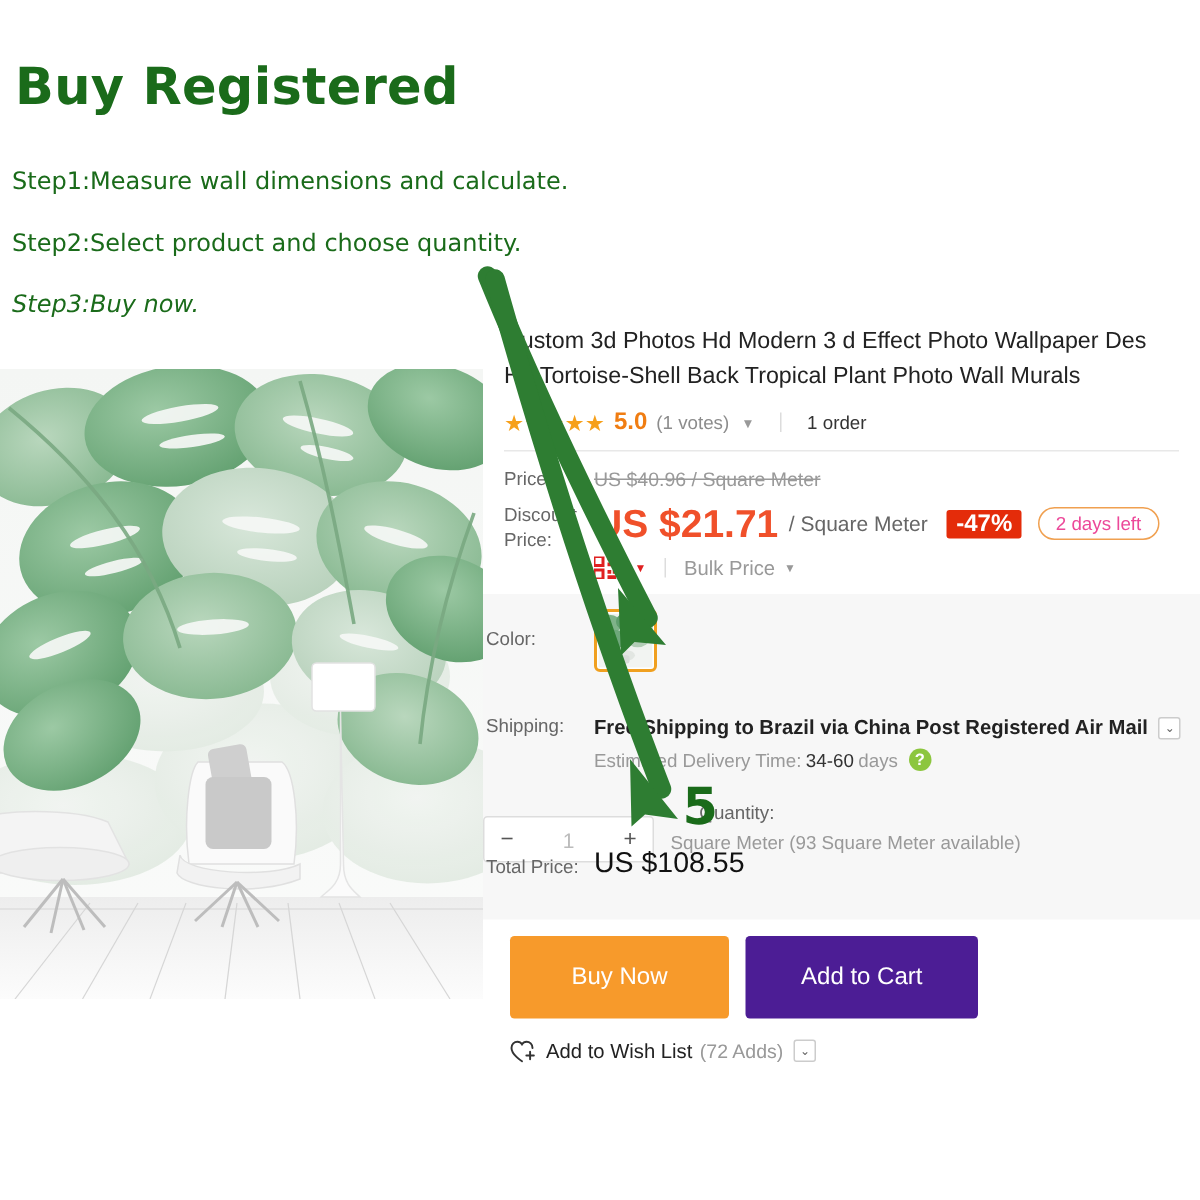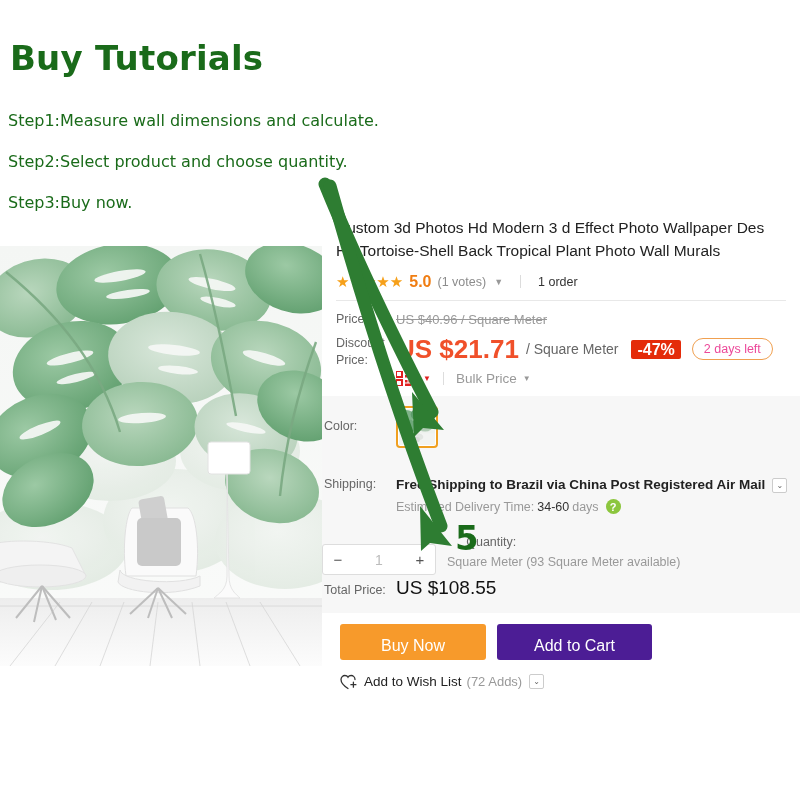--- a/index.html
+++ b/index.html
@@ -20,21 +20,21 @@
     letter-spacing: .2px;
   }
   .tut-step {
     position: absolute; left: 8px;
     font-family: "DejaVu Sans", sans-serif;
     font-size: 16px; font-weight: 400; color: #1a6b1a;
     white-space: nowrap;
   }
   .tut-step.s1 { top: 111px; }
   .tut-step.s2 { top: 152px; }
-  .tut-step.s3 { top: 193px; }
+  .tut-step.s3 { top: 193px; font-style: italic; }
 
   
   .product-image {
     position: absolute; left: 0; top: 246px;
     width: 322px; height: 420px;
     overflow: hidden; background: #f2f4f2;
   }
   .product-image svg { display: block; width: 100%; height: 100%; }
 
   
@@ -146,30 +146,30 @@
   .step-btn {
     width: 30px; height: 29px; display: flex; align-items: center;
     justify-content: center; color: #555; font-size: 15px; user-select: none;
   }
   .qty-val {
     width: 52px; text-align: center; font-size: 14px; color: #bbb;
     border: none; background: transparent;
   }
   .qty-unit { color: #999; font-size: 12.5px; margin-left: 11px; margin-top: -2px; }
 
-  .row-total { top: 186px; left: 0; align-items: center; }
+  .row-total { top: 174px; left: 0; align-items: center; }
   .total-val { color: #111; font-size: 19px; font-weight: 400; margin-top: -5px; }
 
   
   .actions { position: absolute; left: 322px; top: 624px; width: 478px; }
   .btns { display: flex; gap: 11px; padding-left: 18px; }
   .btn {
     border: none; border-radius: 3px; color: #fff; cursor: pointer;
     font-family: "Liberation Sans", sans-serif; font-size: 16px;
-    height: 36px; line-height: 44px; text-align: center;
+    height: 55px; line-height: 44px; text-align: center;
   }
   .btn-buy { background: #f79a2b; width: 146px; }
   .btn-cart { background: #4c1d95; width: 155px; }
 
   .wish { display: flex; align-items: center; padding: 14px 0 0 18px; }
   .heart-ico { width: 17px; height: 15px; margin-right: 7px; color: #333; }
   .wish-txt { color: #222; font-size: 13.5px; }
   .wish-cnt { color: #999; font-size: 13px; margin-left: 5px; }
   .wish-chev {
     display: inline-flex; align-items: center; justify-content: center;
@@ -188,21 +188,21 @@
     font-size: 34px; font-weight: 700; color: #1a6b1a;
     z-index: 41;
   }
 </style>
 </head>
 <body>
 
 <div id="root">
 
   <div class="tutorial">
-    <div class="tut-title">Buy Tutorials</div>
+    <div class="tut-title">Buy Registered</div>
     <div class="tut-step s1">Step1:Measure wall dimensions and calculate.</div>
     <div class="tut-step s2">Step2:Select product and choose quantity.</div>
     <div class="tut-step s3">Step3:Buy now.</div>
   </div>
 
   <div class="product-image">
     <svg viewBox="0 0 322 420" preserveAspectRatio="xMidYMid slice">
       <defs>
         <linearGradient id="wallg" x1="0" y1="0" x2="0" y2="1">
           <stop offset="0%" stop-color="#f4f6f4"></stop>

